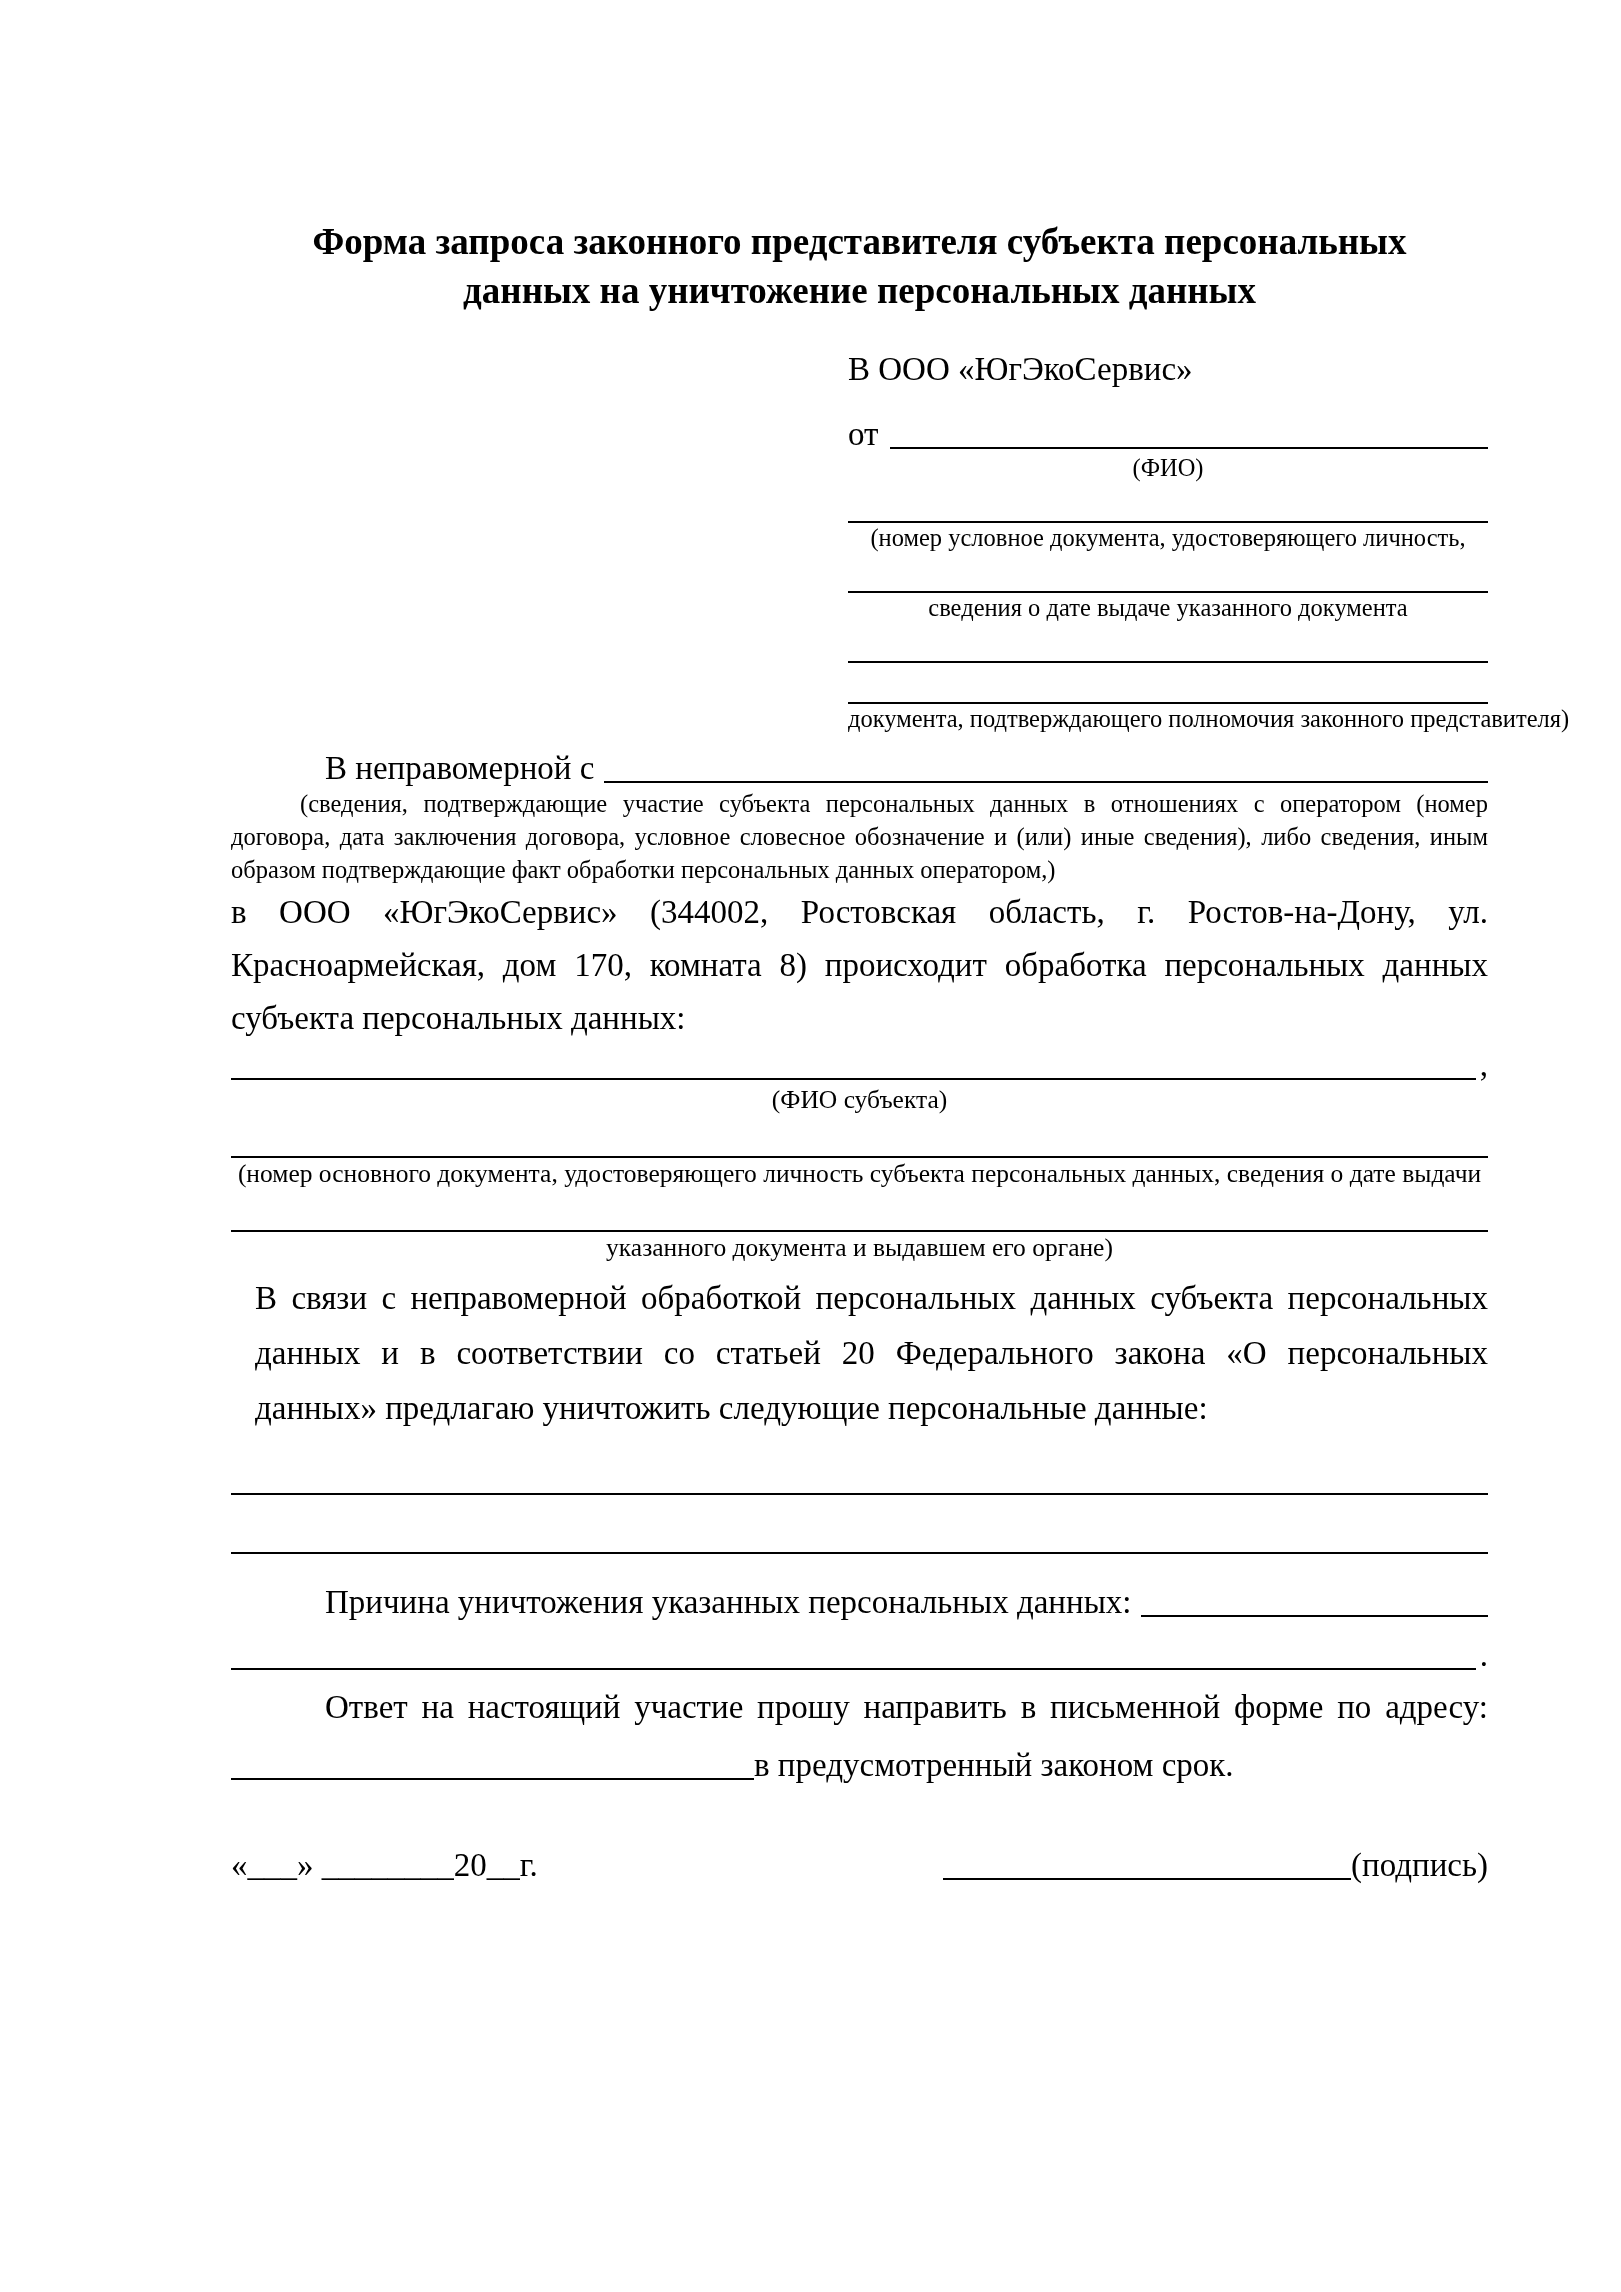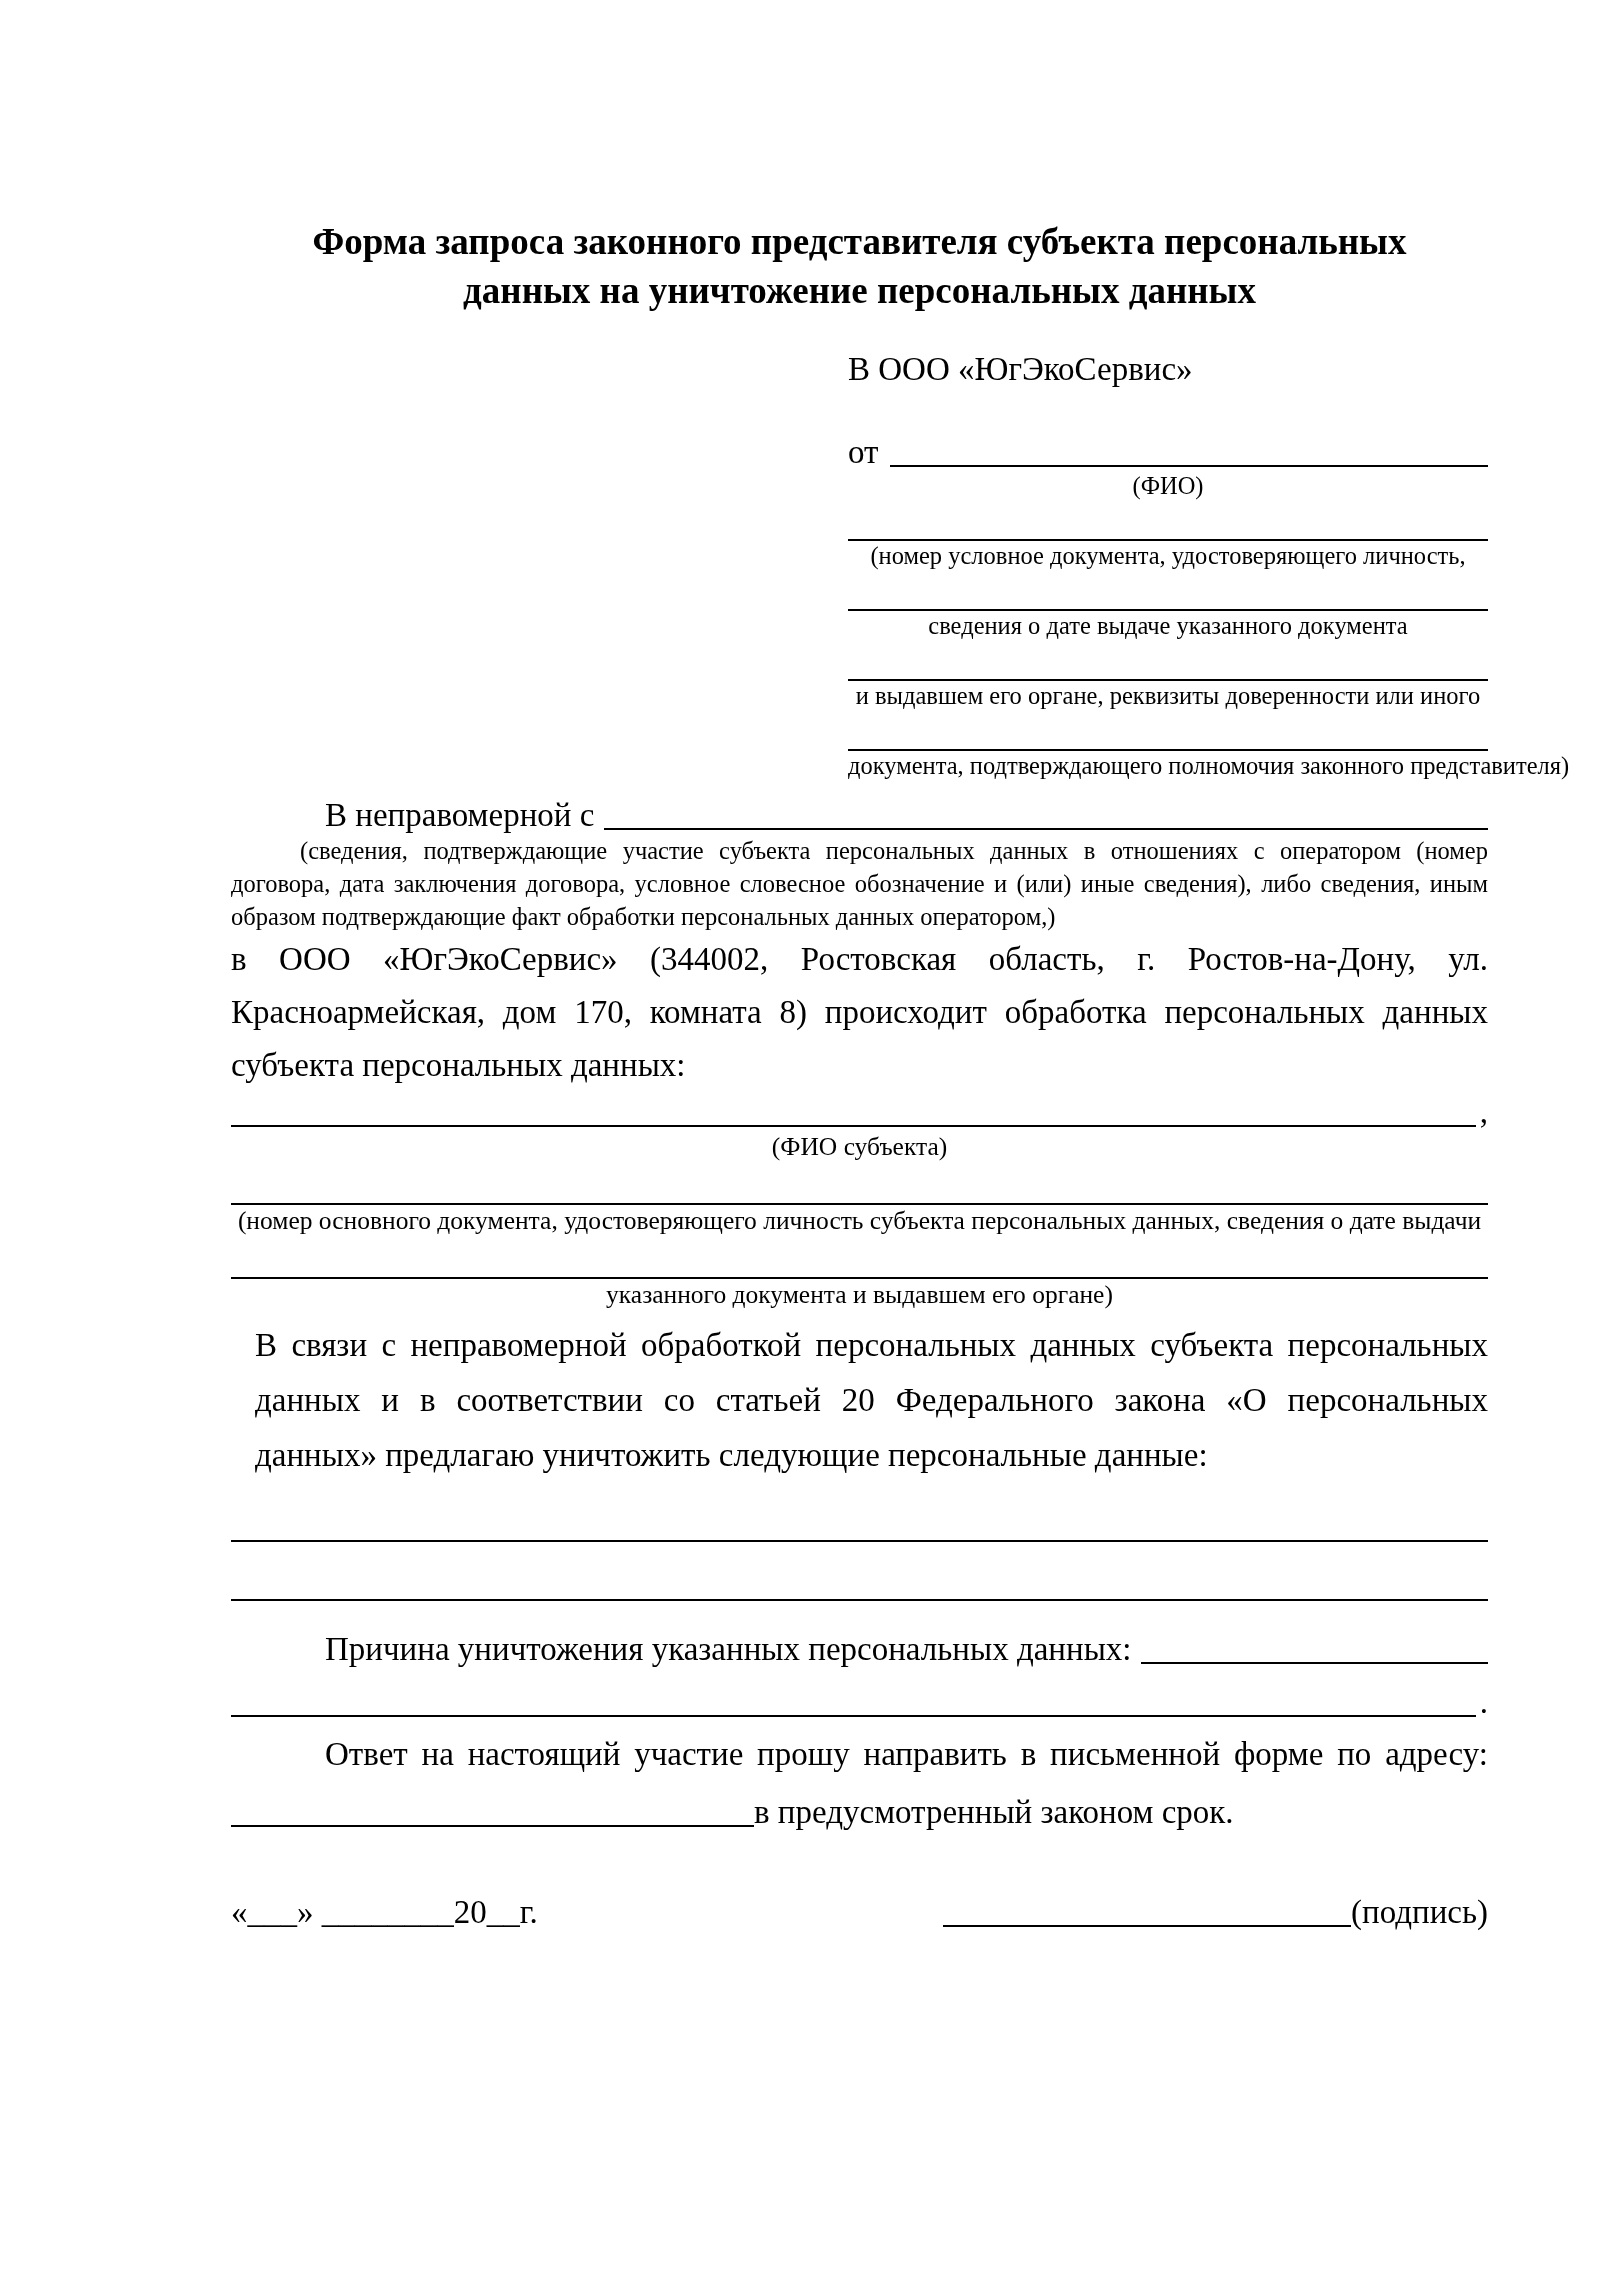--- a/index.html
+++ b/index.html
@@ -12,21 +12,21 @@
     font-family:"Liberation Serif","DejaVu Serif",serif;
     color:#000;
     padding:191px 133px 0 231px;
     overflow:hidden;
   }
   .hdr{margin-left:auto;width:402px;font-size:33px;line-height:40px;}
   .hdr-row{display:flex;align-items:flex-end;}
   .title{margin-top:25.5px;text-align:center;font-weight:bold;font-size:37px;line-height:49px;}
   .right-block{margin-left:617px;margin-top:33px;font-size:33px;}
   .rb-to{line-height:43px;}
-  .from-row{display:flex;align-items:flex-end;margin-top:37px;height:43px;}
+  .from-row{display:flex;align-items:flex-end;margin-top:19px;height:43px;}
   .from-row .lbl{padding-right:11.8px;}
   .fill{flex:1;border-bottom:2.9px solid #000;margin-bottom:3.9px;}
   .blank{border-bottom:2.9px solid #000;}
   .rb-line{height:41px;}
   .cap{font-size:24.5px;line-height:29px;height:29px;text-align:center;white-space:nowrap;}
   .cap-w{font-size:25.5px;line-height:31px;height:31px;text-align:center;white-space:nowrap;}
   .accord-row{display:flex;align-items:flex-end;margin-top:7.8px;padding-left:94px;font-size:33px;height:47px;}
   .accord-row .lbl{padding-right:9.8px;white-space:nowrap;}
   .note{font-size:24.5px;line-height:33px;text-align:justify;text-indent:69px;}
   .body-p{font-size:33px;text-align:justify;}
@@ -67,21 +67,20 @@
     </div>
     <div class="cap">(ФИО)</div>
 
     <div class="blank rb-line"></div>
     <div class="cap">(номер условное документа, удостоверяющего личность,</div>
 
     <div class="blank rb-line"></div>
     <div class="cap">сведения о дате выдаче указанного документа</div>
 
     <div class="blank rb-line"></div>
-    <div class="cap">и выдавшем его органе, реквизиты доверенности или иного</div>
 
     <div class="blank rb-line"></div>
     <div class="cap">документа, подтверждающего полномочия законного представителя)</div>
   </div>
 
   <div class="accord-row">
     <span class="lbl">В неправомерной с</span>
     <span class="fill"></span>
   </div>
   <div class="note">(сведения, подтверждающие участие субъекта персональных данных в отношениях с оператором (номер договора, дата заключения договора, условное словесное обозначение и (или) иные сведения), либо сведения, иным образом подтверждающие факт обработки персональных данных оператором,)</div>

